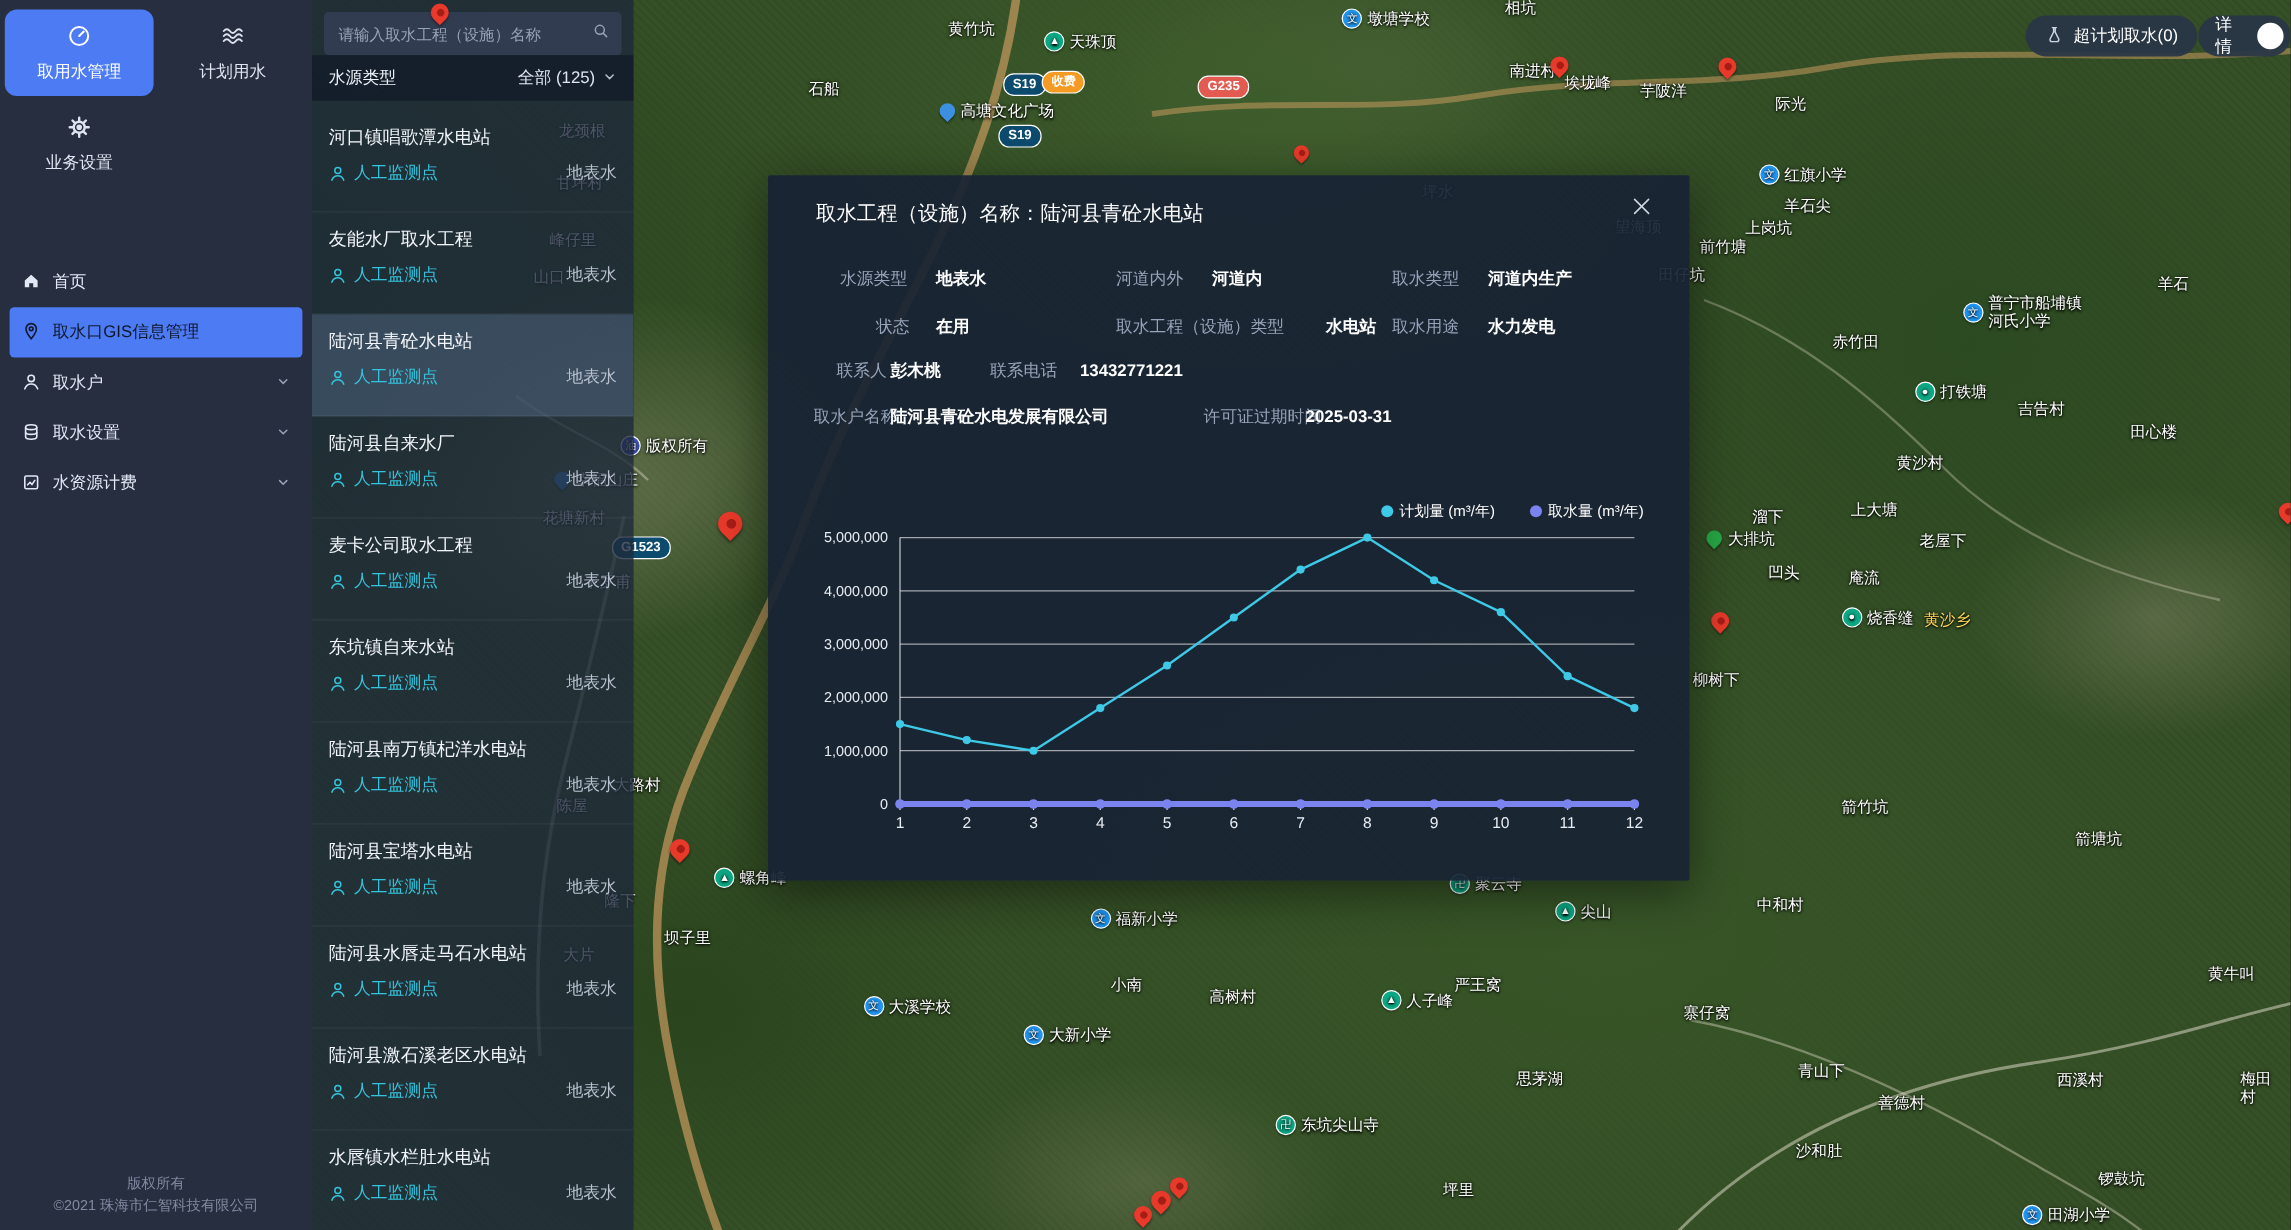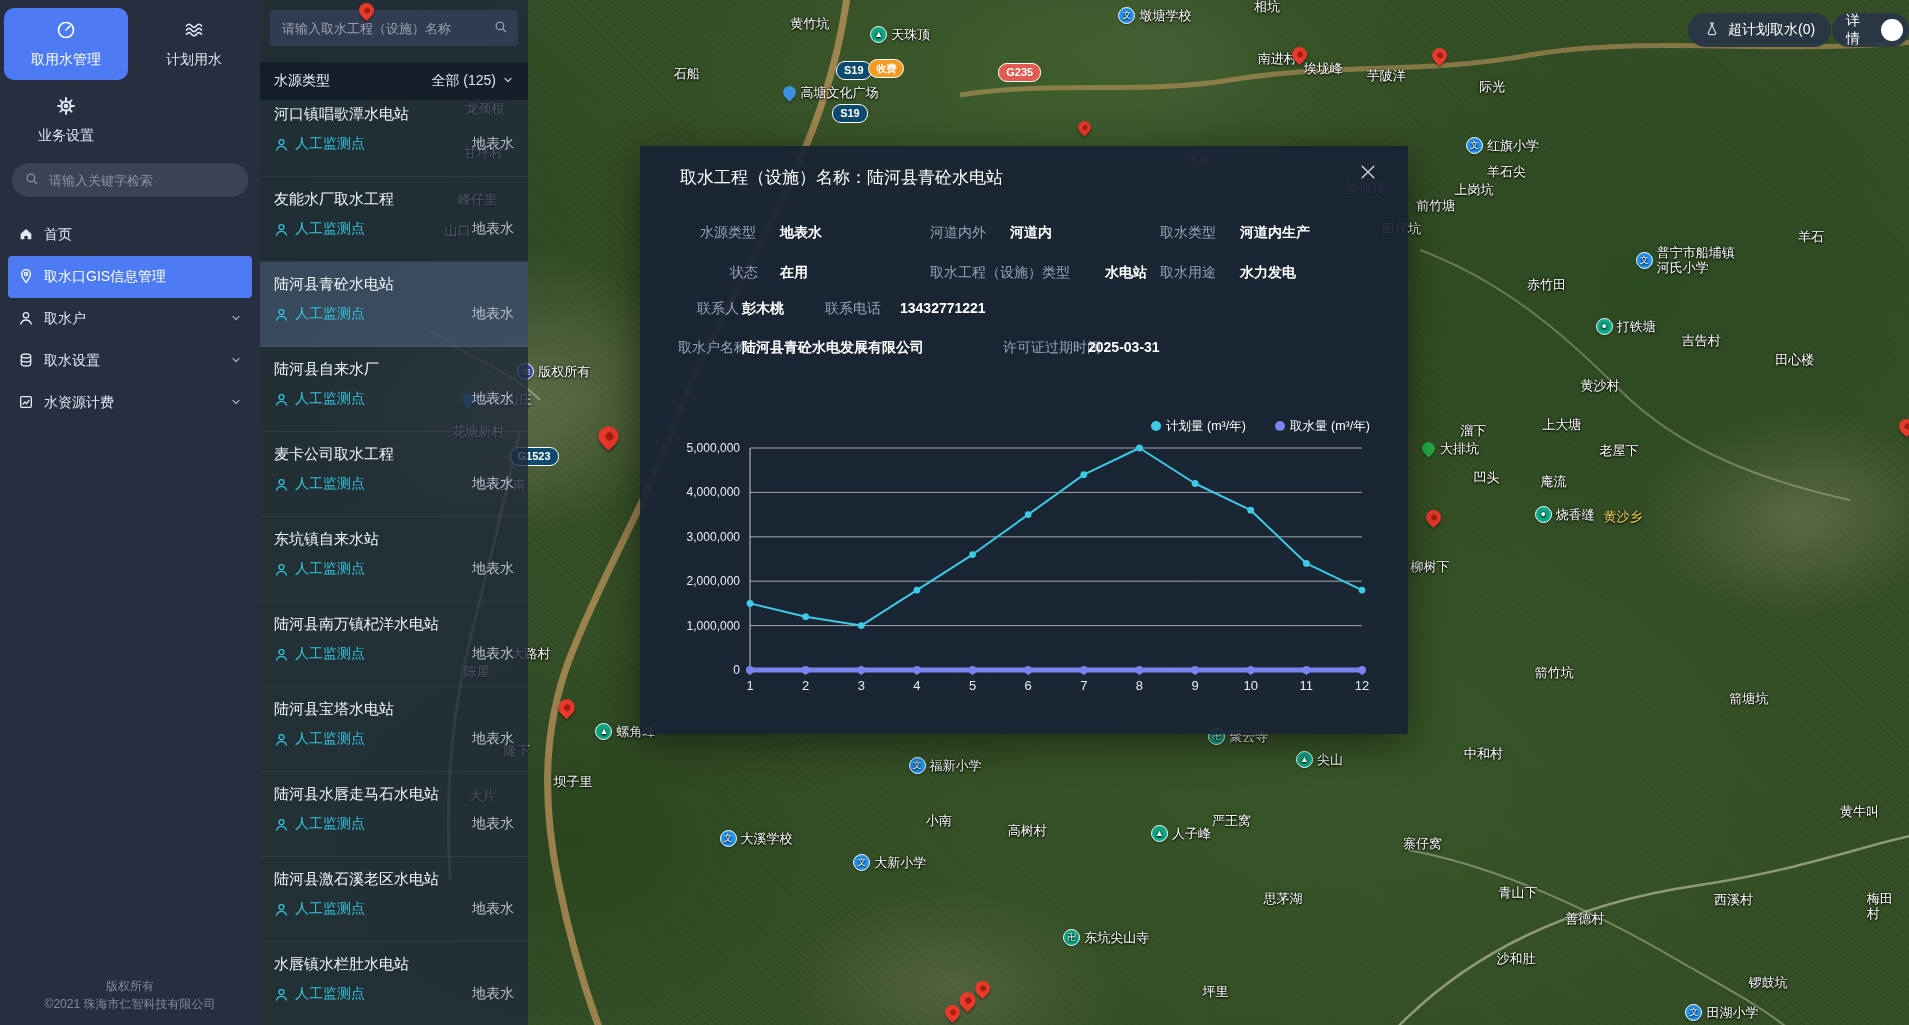--- a/index.html
+++ b/index.html
@@ -46,29 +46,29 @@
     color:#dfe5f0;font-size:14px;cursor:pointer;}
   .tile.active{background:#4d7bf3;color:#fff;}
   .tile svg{width:20px;height:20px;}
   .side-search{position:absolute;top:163px;left:12px;width:236px;height:34px;background:#3a4254;border-radius:17px;
     display:flex;align-items:center;padding:0 12px;box-sizing:border-box;gap:8px;}
   .side-search svg{width:15px;height:15px;color:#8b93a8;flex:none;}
   .side-search input{background:transparent;border:none;outline:none;color:#cfd6e2;font-size:13px;width:100%;font-family:inherit;}
   .side-search input::placeholder{color:#8b93a8;}
   #menu{position:absolute;top:214px;left:0;right:0;}
   .mitem{height:42px;display:flex;align-items:center;margin:0 8px;padding:0 10px;gap:10px;color:#e2e8f4;font-size:14px;border-radius:4px;cursor:pointer;}
-  .mitem.active{background:#4d7bf3;color:#ffffff;}
+  .mitem.active{background:#4d7bf3;color:#0f172a;}
   .mitem svg{width:16px;height:16px;flex:none;}
   .mitem .chev{margin-left:auto;color:#98a2b8;}
   .mitem .chev svg{width:12px;height:12px;}
   #sidefoot{position:absolute;bottom:12px;width:100%;text-align:center;color:#8089a0;font-size:12px;line-height:18px;}
 
   
   #listpanel{position:absolute;left:260px;top:0;width:268px;height:100%;background:rgba(30,41,59,0.80);z-index:20;overflow:hidden;}
-  .p-search{margin:10px 10px 16px;height:36px;background:#323c50;border-radius:4px;display:flex;align-items:center;padding:0 10px;gap:6px;}
+  .p-search{margin:10px 10px 0;height:36px;background:#323c50;border-radius:4px;display:flex;align-items:center;padding:0 10px;gap:6px;}
   .p-search input{background:transparent;border:none;outline:none;color:#cfd6e2;font-size:13px;width:100%;font-family:inherit;}
   .p-search input::placeholder{color:#98a2b5;}
   .p-search svg{width:15px;height:15px;color:#98a2b5;flex:none;}
   .p-filter{height:38px;background:rgba(19,27,41,0.85);display:flex;align-items:center;padding:0 14px;color:#eef2f8;font-size:14px;}
   .p-filter .fval{margin-left:auto;display:flex;align-items:center;gap:6px;color:#dde4ef;cursor:pointer;}
   .p-filter .fval svg{width:12px;height:12px;color:#b6bfd0;}
   #items{position:absolute;top:92px;bottom:0;left:0;right:0;overflow:hidden;}
   .litem{height:85px;padding:13px 14px 0;box-sizing:border-box;border-bottom:1px solid rgba(255,255,255,0.06);cursor:pointer;}
   .litem.sel{background:rgba(96,120,158,0.38);}
   .lname{color:#f2f5fa;font-size:15px;}
@@ -375,27 +375,20 @@
         </div>
         <div class="tile ">
           <span><svg viewBox="0 0 24 24" fill="none" stroke="currentColor" stroke-width="2.4" stroke-linecap="round">
               <circle cx="12" cy="12" r="5.5"></circle>
               <circle cx="12" cy="12" r="1.6" fill="currentColor"></circle>
               <path d="M12 2.5v3M12 18.5v3M2.5 12h3M18.5 12h3M5.3 5.3l2.1 2.1M16.6 16.6l2.1 2.1M5.3 18.7l2.1-2.1M16.6 7.4l2.1-2.1"></path>
             </svg></span>
           <span>业务设置</span>
         </div>
       </div>
-    <div class="side-search">
-      <span><svg viewBox="0 0 24 24" fill="none" stroke="currentColor" stroke-width="2" stroke-linecap="round">
-            <circle cx="11" cy="11" r="6"></circle>
-            <path d="M15.5 15.5L20 20"></path>
-          </svg></span>
-      <input placeholder="请输入关键字检索" style="">
-    </div>
     <div id="menu">
         <div class="mitem ">
           <span><svg viewBox="0 0 24 24" fill="currentColor">
               <path d="M4 11.5L12 4.5l8 7V20h-5.5v-5h-5v5H4z"></path>
             </svg></span>
           <span>首页</span>
         </div>
         <div class="mitem active">
           <span><svg viewBox="0 0 24 24" fill="none" stroke="currentColor" stroke-width="2">
               <path d="M12 2.5a6.5 6.5 0 0 1 6.5 6.5c0 4.8-6.5 12.5-6.5 12.5S5.5 13.8 5.5 9A6.5 6.5 0 0 1 12 2.5z"></path>

